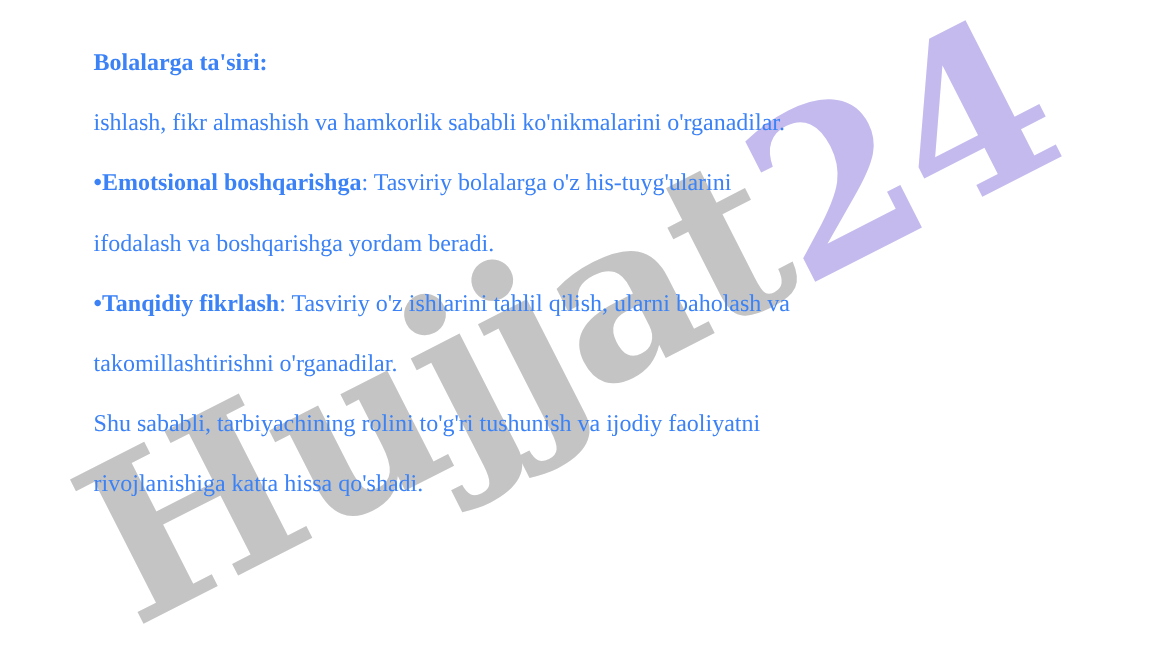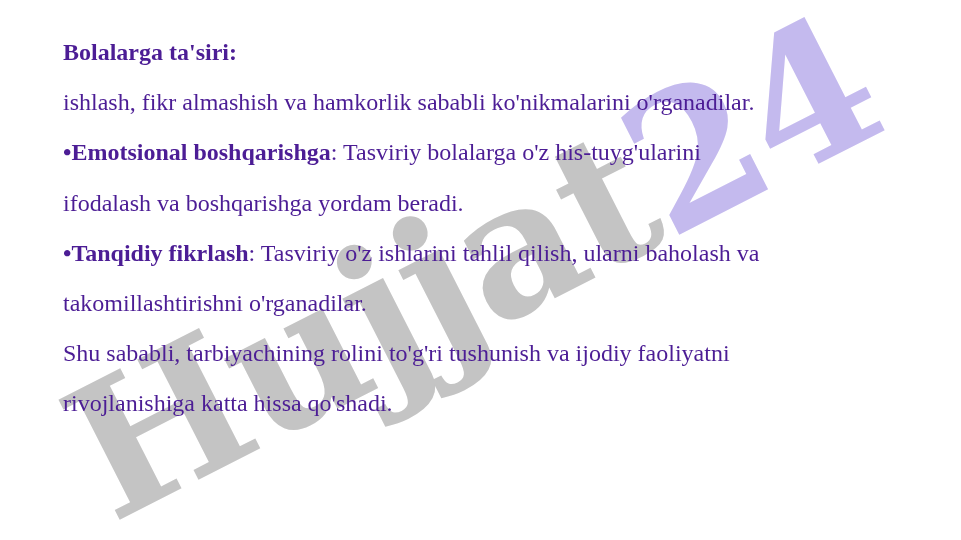--- a/index.html
+++ b/index.html
@@ -24,26 +24,26 @@
     font-size: 185px;
     line-height: 1;
     white-space: nowrap;
     letter-spacing: -4px;
     z-index: 0;
     user-select: none;
     pointer-events: none;
   }
   .slide-body {
     position: absolute;
-    left: 63px;
+    left: 78px;
     top: 27px;
     right: 30px;
     z-index: 1;
-    color: #4c1d95;
-    font-size: 24px;
+    color: #3b82f6;
+    font-size: 20px;
     line-height: 50.2px;
   }
   .text-line {
     white-space: nowrap;
   }
   .seg-bold {
     font-weight: 700;
   }
 </style>
 </head>

